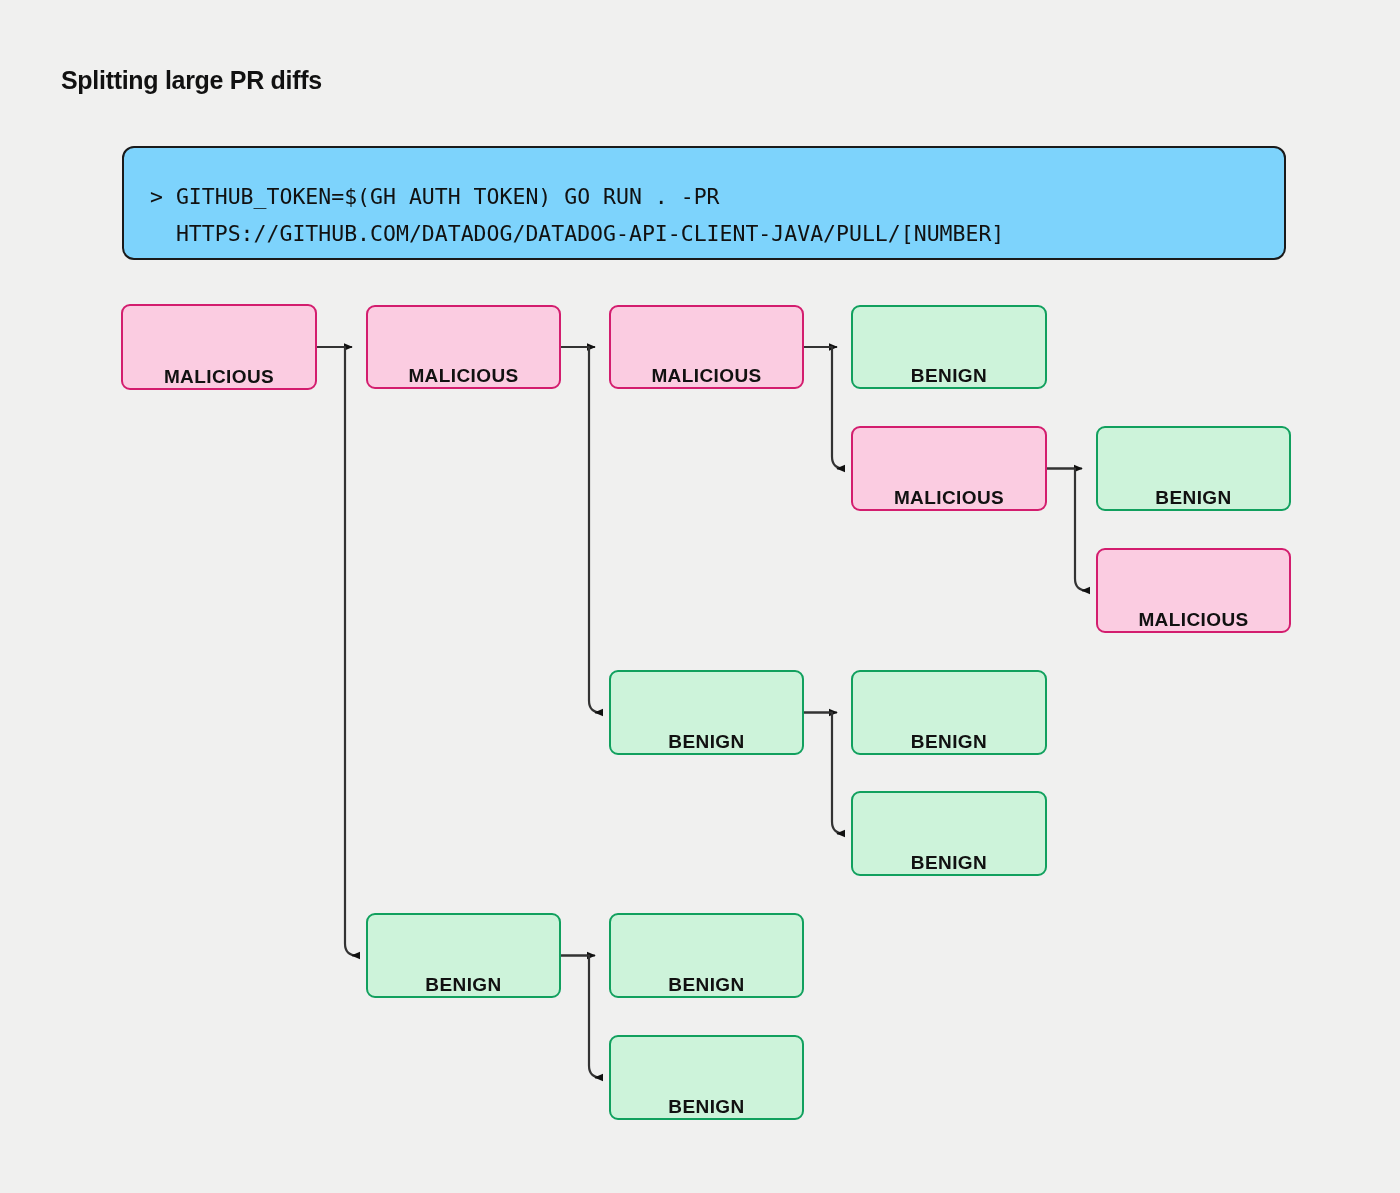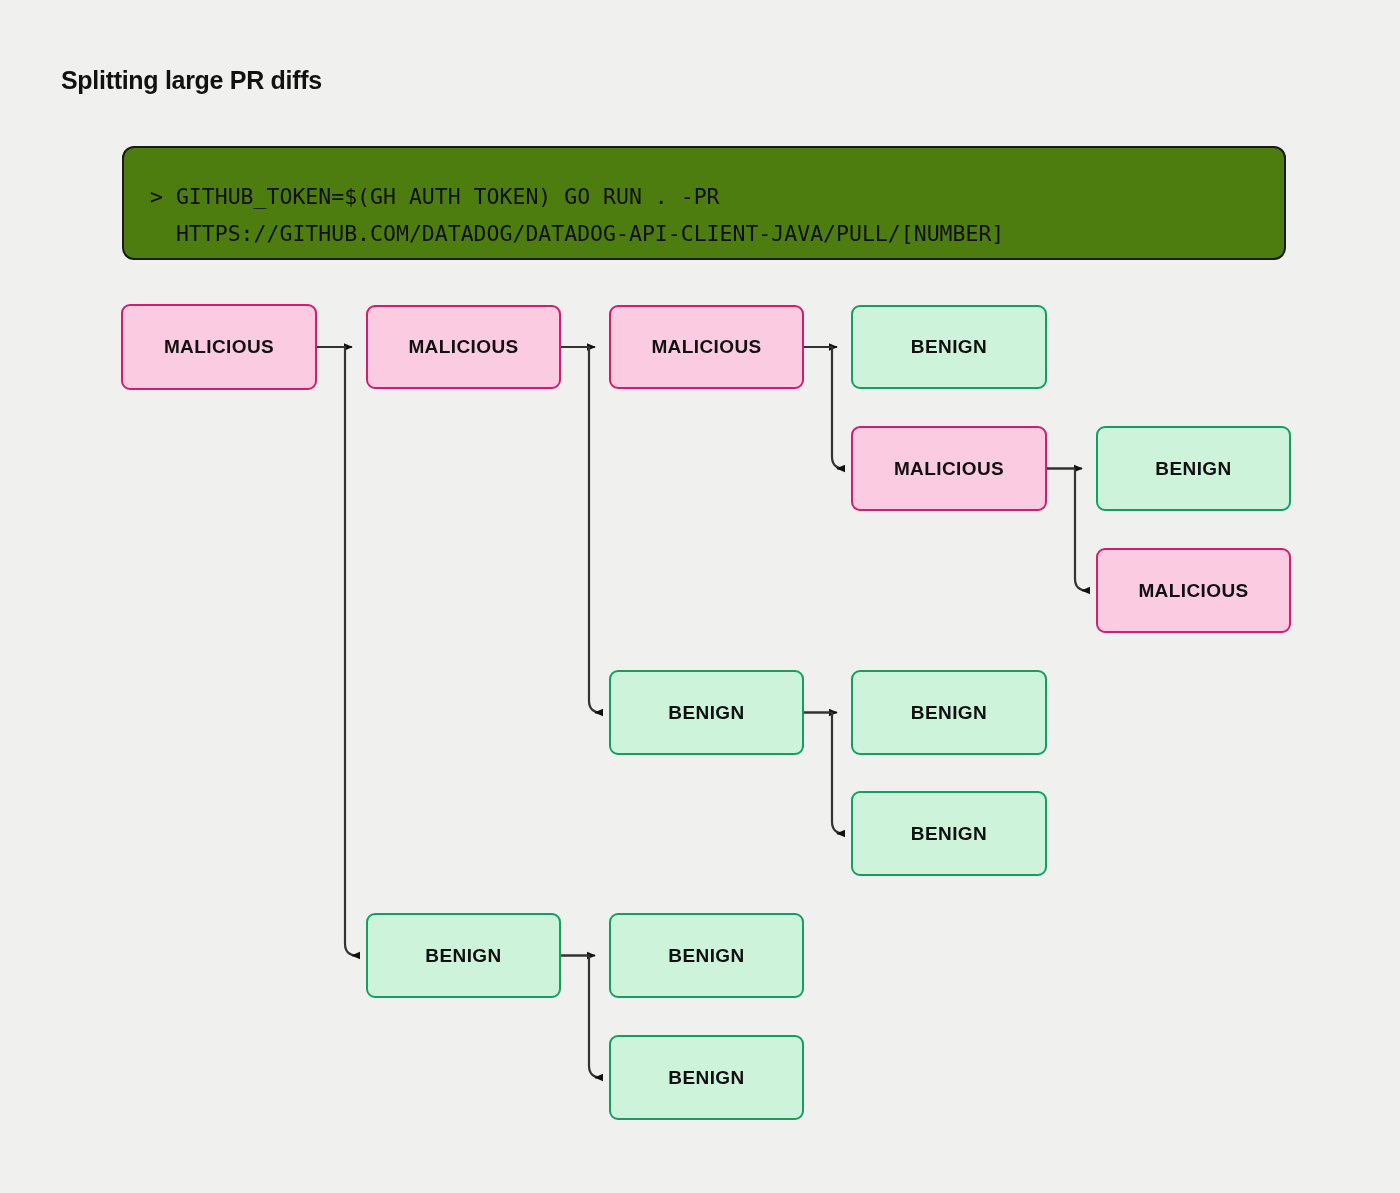--- a/index.html
+++ b/index.html
@@ -52,21 +52,21 @@
     left: 0;
     top: 0;
     width: 1400px;
     height: 1193px;
   }
   .node {
     position: absolute;
     box-sizing: border-box;
     border-radius: 9px;
     display: flex;
-    align-items: center;
+    align-items: flex-end;
     justify-content: center;
   }
   .node .node-label {
     font-size: 19px;
     font-weight: bold;
     letter-spacing: 0.4px;
     color: #111111;
     font-family: "Liberation Sans", sans-serif;
   }
   .node.malicious {
@@ -84,21 +84,21 @@
     width: 1400px;
     height: 1193px;
     pointer-events: none;
   }
 </style>
 </head>
 <body style="background: rgb(240, 240, 239);">
 
 <div id="page-title">Splitting large PR diffs</div>
 
-<div id="code-block" style="background: #4d7c0f; border-color: rgb(26, 26, 26);">
+<div id="code-block" style="background: #7dd3fc; border-color: rgb(26, 26, 26);">
   <div id="code-text">&gt; GITHUB_TOKEN=$(GH AUTH TOKEN) GO RUN . -PR
   HTTPS://GITHUB.COM/DATADOG/DATADOG-API-CLIENT-JAVA/PULL/[NUMBER]</div>
 </div>
 
 <div id="diagram">
   <svg id="edges" viewBox="0 0 1400 1193" xmlns="http://www.w3.org/2000/svg">
     <defs>
       <marker id="arrowhead" markerWidth="9" markerHeight="9" refX="8.2" refY="4.5" orient="auto" markerUnits="userSpaceOnUse">
         <path d="M 0 0.6 L 9 4.5 L 0 8.4 z" fill="#111111"></path>
       </marker>

